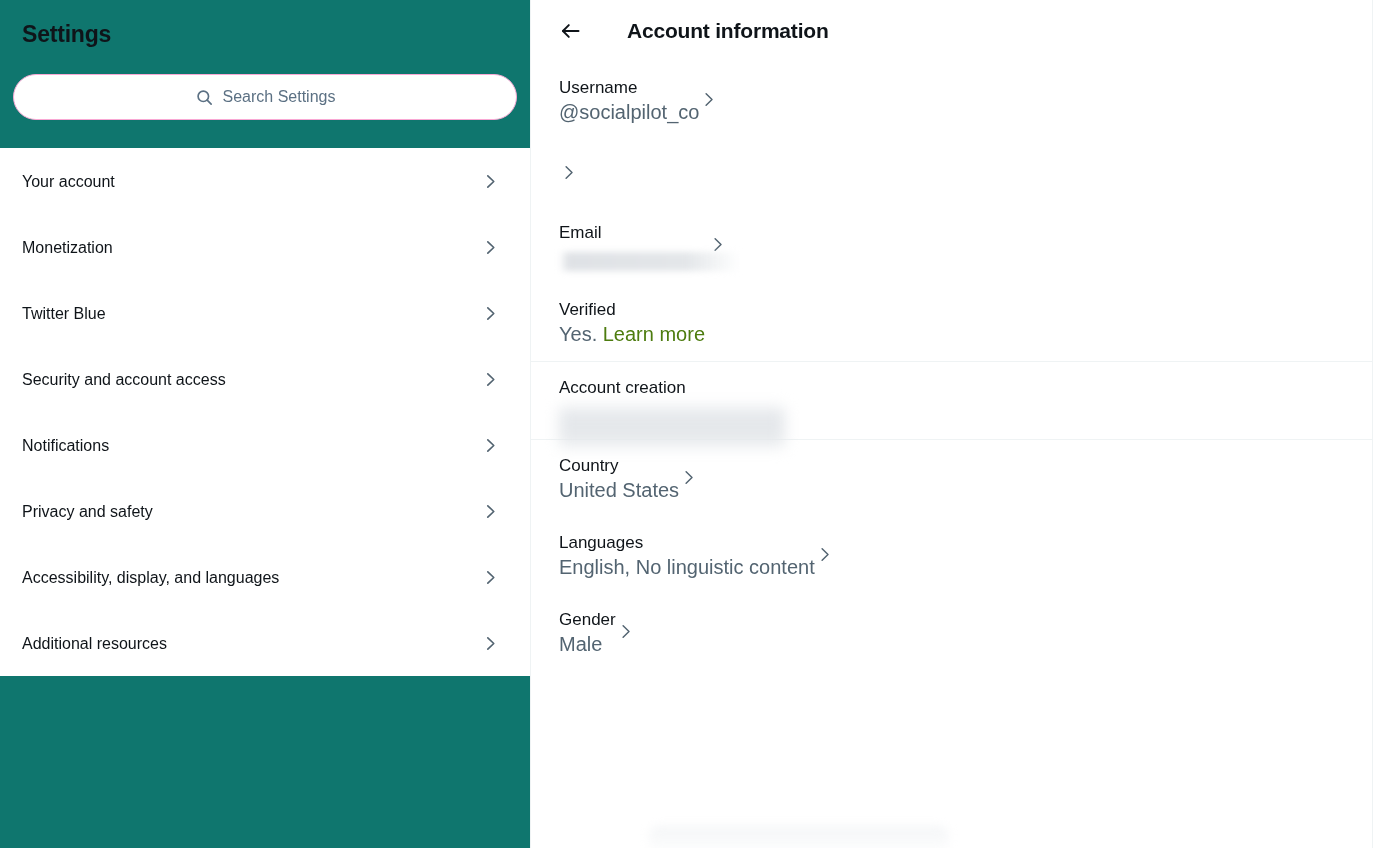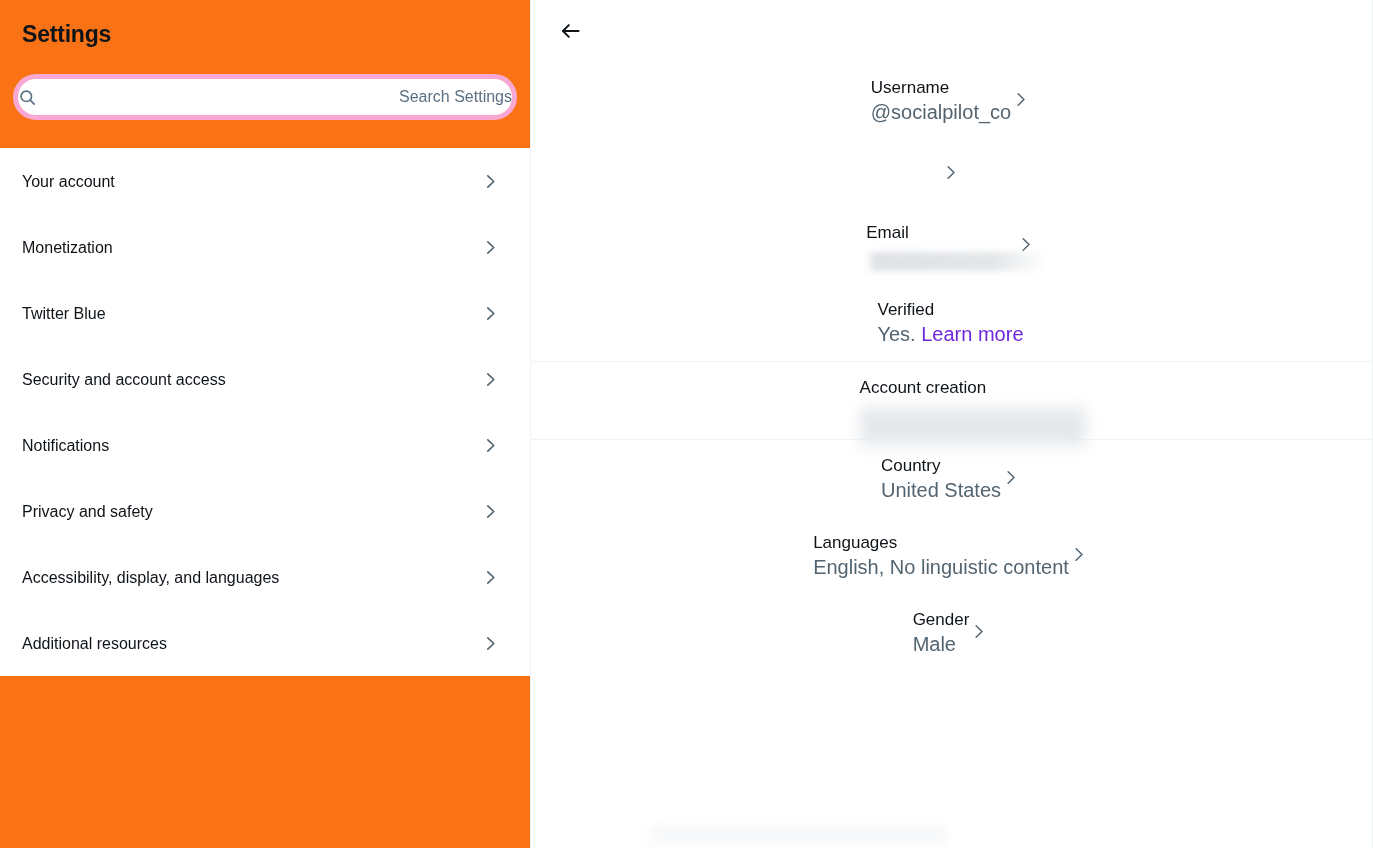--- a/index.html
+++ b/index.html
@@ -19,44 +19,44 @@
     height: 848px;
     background: #ffffff;
   }
 
   
   .sidebar {
     width: 531px;
     height: 848px;
     flex: 0 0 531px;
     border-right: 1px solid #eff3f4;
-    background: #f97316;
+    background: #0f766e;
     position: relative;
   }
 
   .sidebar-title {
     font-size: 23px;
     font-weight: bold;
     color: #0f1419;
     letter-spacing: -0.2px;
     padding: 20px 0 0 22px;
     line-height: 28px;
   }
 
   .search-wrap {
     padding: 26px 13px 0 13px;
   }
 
   .search-box {
     height: 46px;
-    border: 5px solid #f9a8d4;
+    border: 1px solid #f9a8d4;
     border-radius: 24px;
     display: flex;
     align-items: center;
-    justify-content: space-between;
+    justify-content: center;
     gap: 9px;
     background: #ffffff;
     cursor: text;
   }
 
   .search-icon {
     width: 19px;
     height: 19px;
     display: block;
     flex: 0 0 19px;
@@ -134,21 +134,21 @@
     color: #0f1419;
     letter-spacing: -0.2px;
     line-height: 26px;
   }
 
   .rows { background: #ffffff; }
 
   .row {
     display: flex;
     align-items: center;
-    justify-content: center;
+    justify-content: flex-start;
     padding: 14px 30px 16px 28px;
     min-height: 68px;
     background: #ffffff;
   }
   .row.clickable { cursor: pointer; }
 
   .row-texts { min-width: 0; }
 
   .row-label {
     font-size: 17px;
@@ -157,21 +157,21 @@
   }
 
   .row-value {
     font-size: 20px;
     color: #536471;
     line-height: 21px;
     margin-top: 2px;
   }
 
   .row-value .link {
-    color: #6d28d9;
+    color: #4d7c0f;
     text-decoration: none;
     cursor: pointer;
   }
 
   
   .redacted {
     position: relative;
     display: inline-block;
     margin-top: 2px;
     height: 21px;
@@ -340,20 +340,21 @@
 
     <div class="panel-header">
       <button class="back-btn">
         <span class="back-icon">
           <svg viewBox="0 0 24 24" width="22" height="22" aria-hidden="true">
             <path d="M3.4 12 H20.2" stroke="#0f1419" stroke-width="2.1" stroke-linecap="round"></path>
             <path d="M9.6 5.6 L3.2 12 L9.6 18.4" fill="none" stroke="#0f1419" stroke-width="2.1" stroke-linecap="round" stroke-linejoin="round"></path>
           </svg>
         </span>
       </button>
+      <div class="panel-title">Account information</div>
     </div>
 
     <div class="rows">
 
       <div class="row clickable">
         <div class="row-texts">
           <div class="row-label">Username</div>
           <div class="row-value">@socialpilot_co</div>
         </div>
         <span class="chev">

